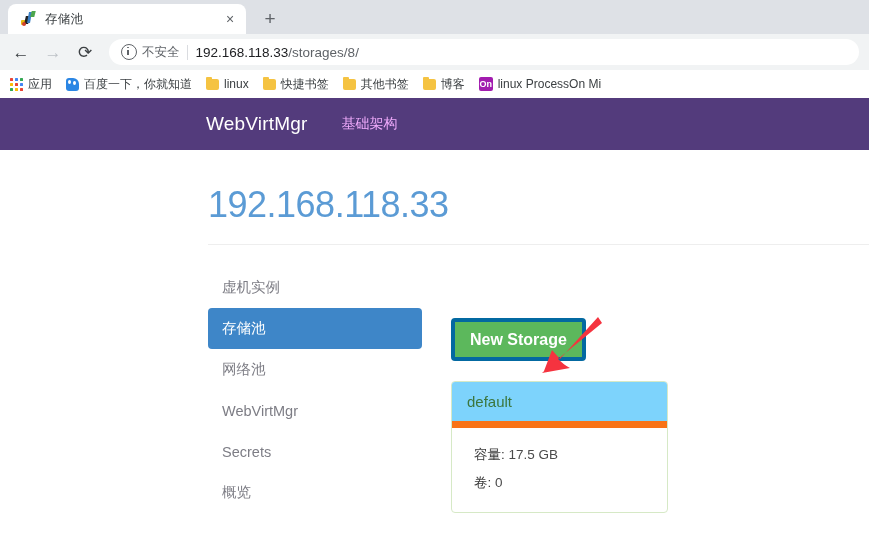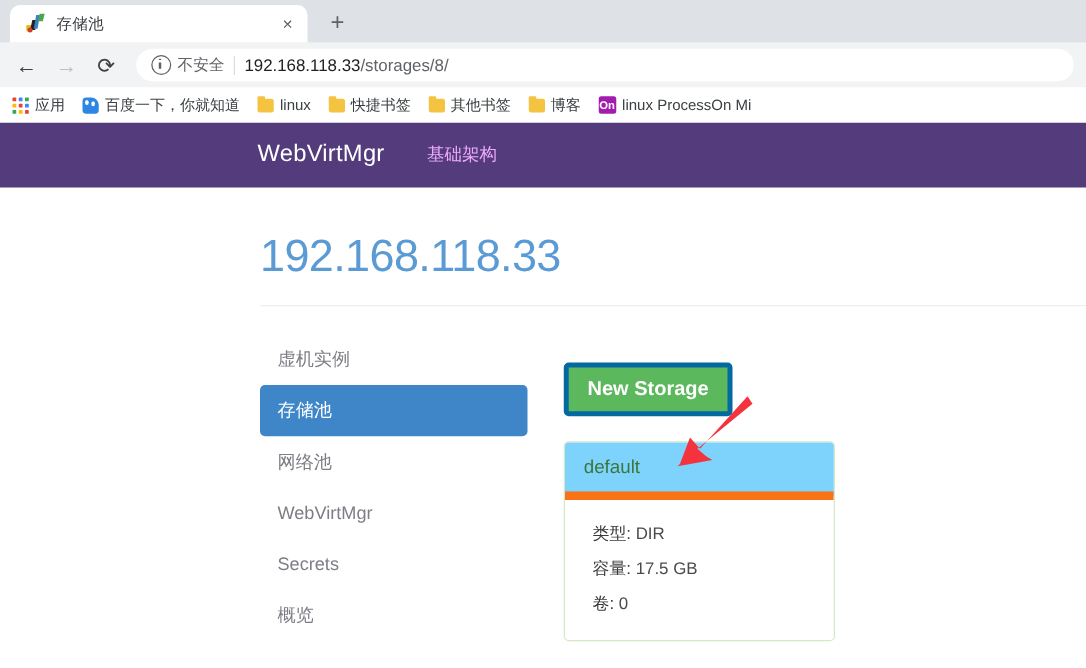--- a/index.html
+++ b/index.html
@@ -455,21 +455,20 @@
           <div class="side-item">Secrets</div>
           <div class="side-item">概览</div>
         </div>
 
         <div class="mainpane">
           <span class="btn-new">New Storage</span>
 
           <div class="panel">
             <div class="panel-head">default</div>
             <div class="panel-body">
-              <p><span class="lab">类型:</span> <span>DIR</span></p>
               <p><span class="lab">容量:</span> <span>17.5 GB</span></p>
               <p><span class="lab">卷:</span> <span>0</span></p>
             </div>
           </div>
         </div>
 
       </div>
     </div>
 
     <svg class="annot-arrow" viewBox="0 0 80 70">

